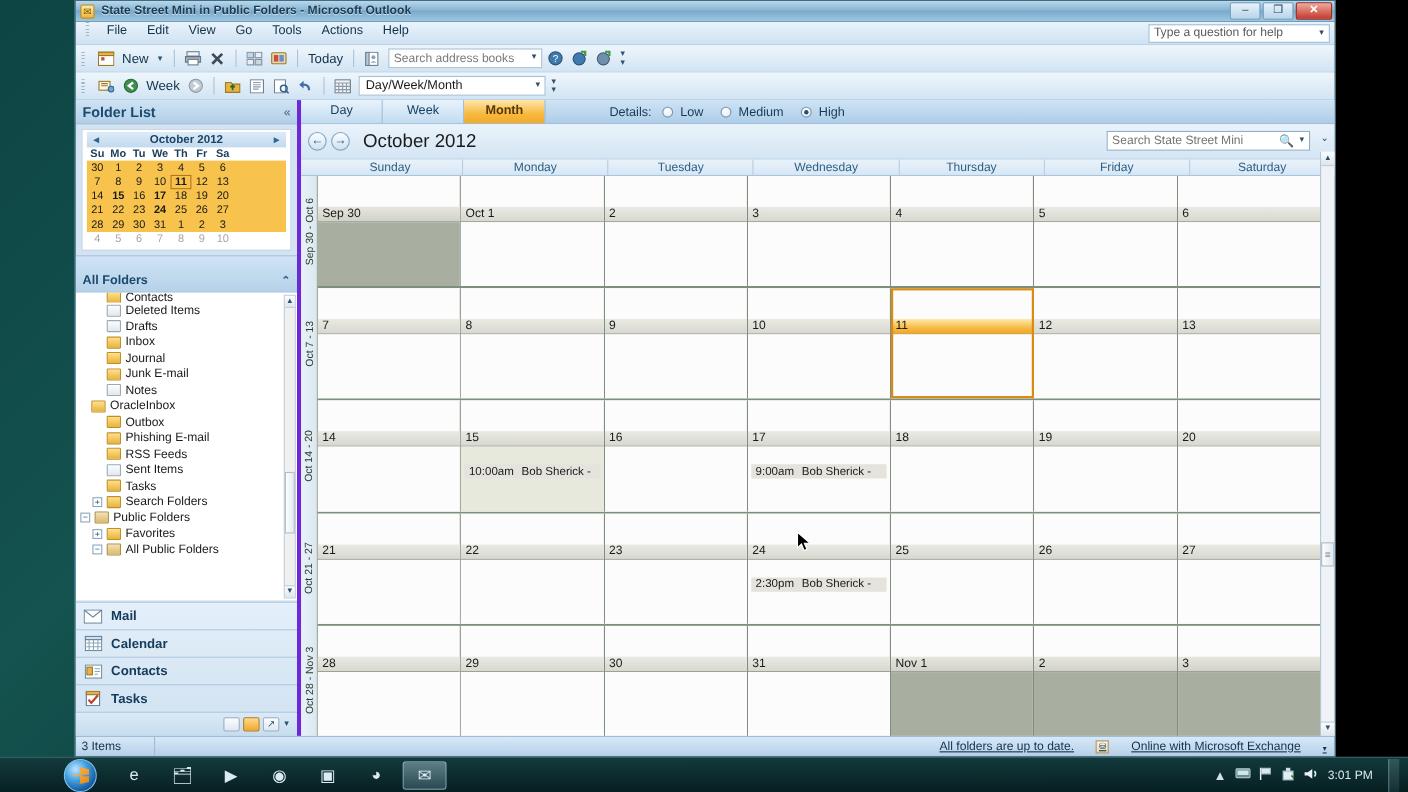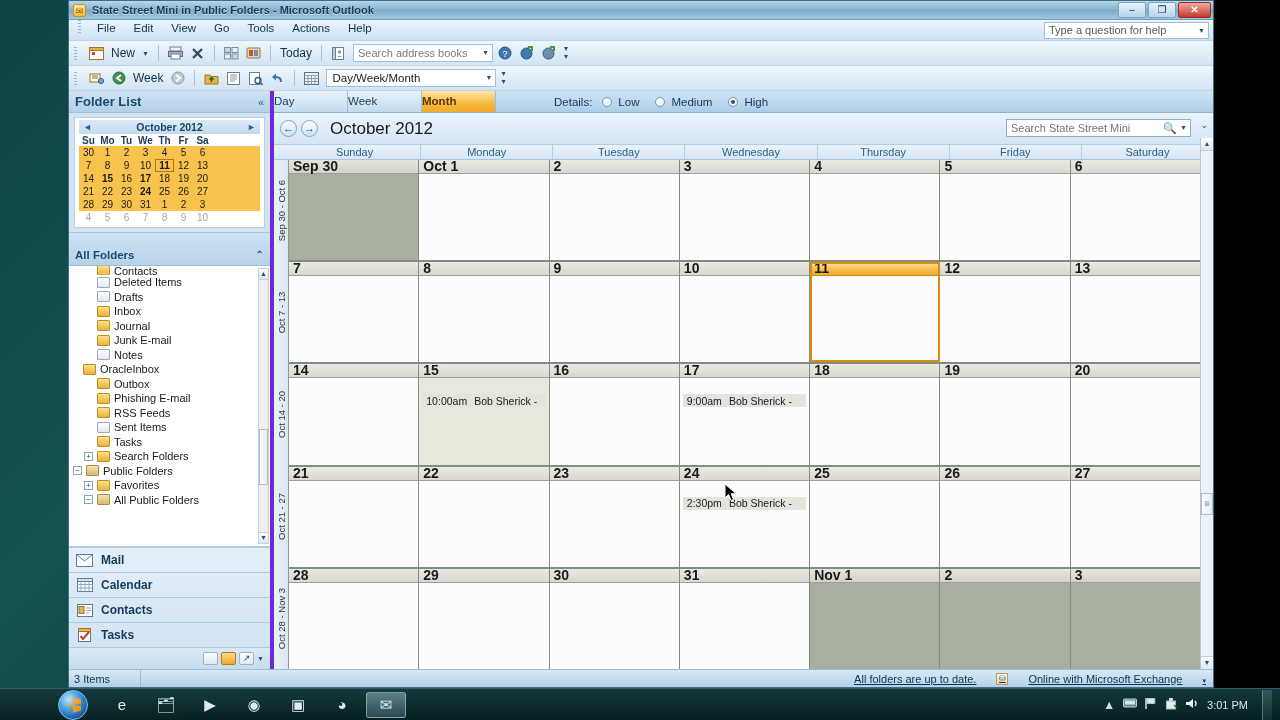--- a/index.html
+++ b/index.html
@@ -130,21 +130,21 @@
      background:linear-gradient(to bottom,#dbeaf7,#c6dced); }
   .nf-ico { width:15px; height:13px; border:1px solid #9e8440; border-radius:2px;
      background:linear-gradient(to bottom,#fdf3d5,#e9cc7f); }
   .nf-ico.sel { background:linear-gradient(to bottom,#ffd98a,#f0a92c); border-color:#b87b14; }
   .nf-ico.plain { background:linear-gradient(to bottom,#fbfdff,#dfe8f0); border-color:#9fb2c2; }
 
   
   #main { flex:1; background:#fff; display:flex; flex-direction:column; position:relative; }
   .viewbar { height:22px; background:linear-gradient(to bottom,#cfe3f5,#aecde8);
      border-bottom:1px solid #8fb4d3; display:flex; align-items:center; }
-  .vtab { width:74px; height:21px; text-align:left; line-height:21px; font-size:11.5px;
+  .vtab { width:74px; height:21px; text-align:center; line-height:21px; font-size:11.5px;
      color:#18415f; border-right:1px solid #9bbfda;
      background:linear-gradient(to bottom,#e8f3fc,#c2dbf0); }
   .vtab.active { background:linear-gradient(to bottom,#ffe6a8,#f6b93f 60%,#f2aa2a);
      font-weight:bold; color:#5a3705; }
   .details { display:flex; align-items:center; gap:4px; margin-left:58px; font-size:11.5px;
      color:#123a5a; }
   .radio { width:10px; height:10px; border-radius:50%; border:1px solid #7b99b0;
      background:radial-gradient(circle at 40% 35%,#ffffff,#dde8f1); position:relative; display:inline-block;}
   .radio.on::after { content:''; position:absolute; left:2px; top:2px; width:4px; height:4px;
      border-radius:50%; background:#2d4f6b; }
@@ -178,22 +178,22 @@
   .wk { flex:1; display:flex; position:relative; border-bottom:2px solid #7f8f7f; }
   .wk:last-child { border-bottom:none; }
   .wklabel { position:absolute; left:-15px; top:0; width:15px; height:100%;
      display:flex; align-items:center; justify-content:center;
      font-size:9.5px; color:#2c3a2c; }
   .wklabel span { transform:rotate(-90deg); white-space:nowrap; }
   .day { flex:1; border-right:1px solid #7f8f7f; display:flex; flex-direction:column;
      background:#fbfcfb; }
   .day:last-child { border-right:none; }
   .dnum { height:14px; background:linear-gradient(to bottom,#eaeae4,#d8d8cf);
-     border-bottom:1px solid #9aa39a; font-size:14px; font-weight:bold; color:#1a1a1a;
-     padding-left:4px; line-height:13px; }
+     border-bottom:1px solid #9aa39a; font-size:11px; font-weight:normal; color:#1a1a1a;
+     padding-left:4px; line-height:13px;margin-top:28px; }
   .day.out .dnum { background:linear-gradient(to bottom,#e6e6de,#d2d2c8); }
   .day.out .dbody { background:#a8aea0; }
   .day.today .dnum { background:linear-gradient(to bottom,#ffe9ae,#f6bc46 60%,#efa829);
       border-bottom:1px solid #c78c1c; }
   .day.today { outline:2px solid #d98b14; outline-offset:-2px; }
   .day.sel .dbody { background:#e6e9dc; }
   .dbody { flex:1; background:#fbfcfb; padding-top:16px; }
   .appt { height:13px; margin:0 3px 1px 3px; background:#e4e4dc; font-size:10.5px;
      color:#1a1a1a; display:flex; align-items:center; gap:7px; padding-left:4px;
      white-space:nowrap; overflow:hidden; }

